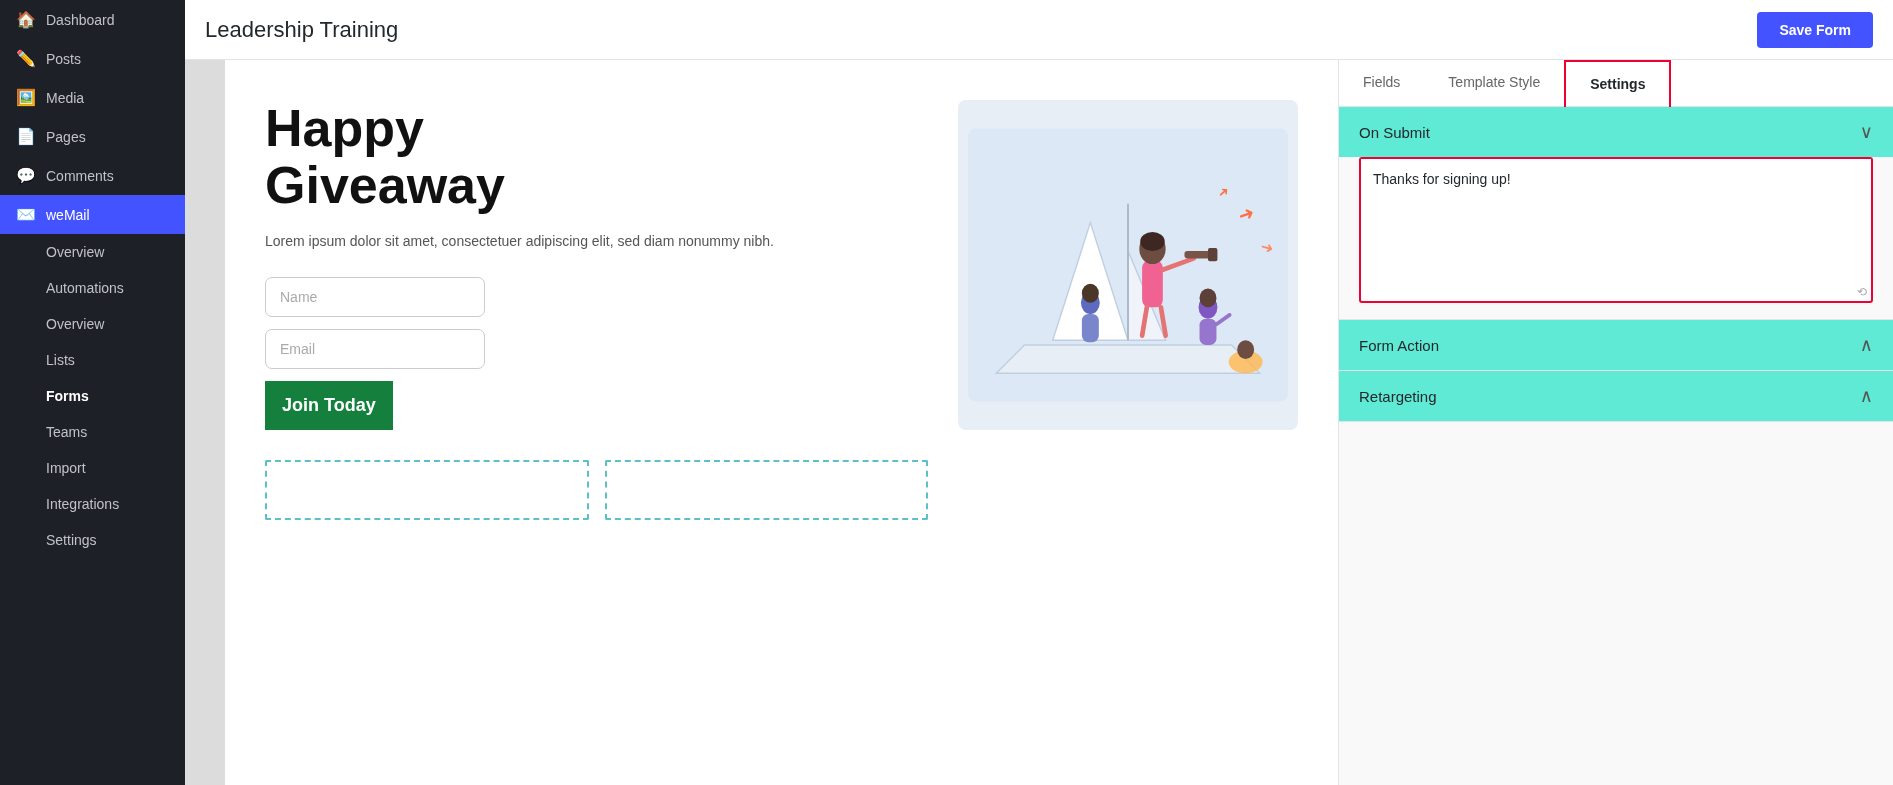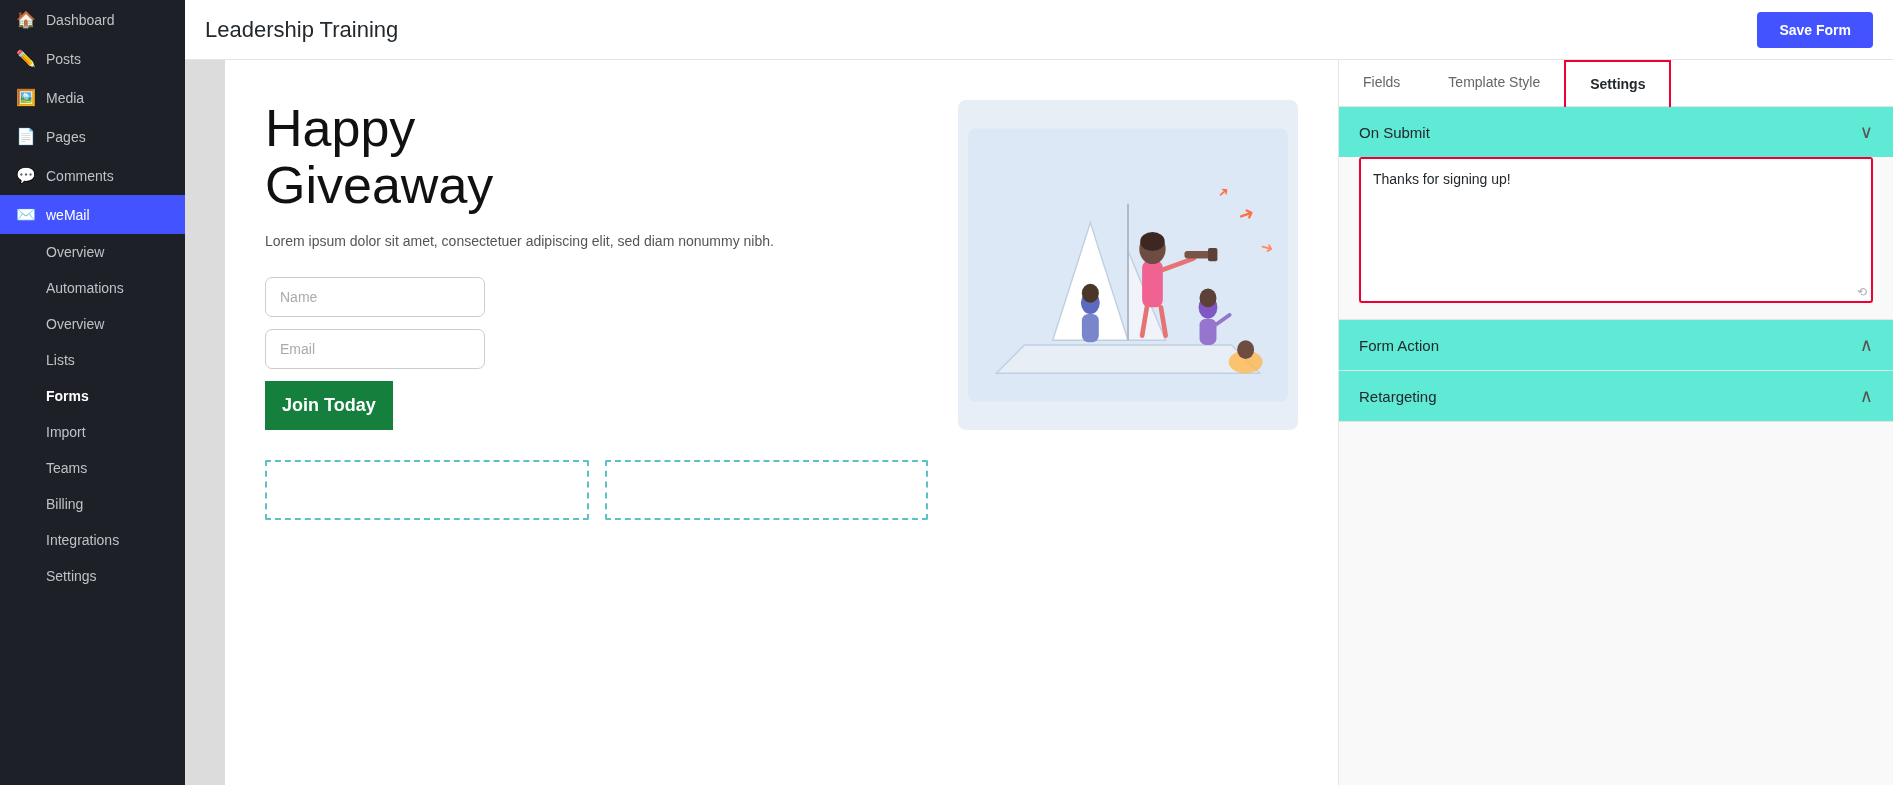--- a/index.html
+++ b/index.html
@@ -87,21 +87,21 @@
     .form-preview-inner {
       display: flex;
       gap: 30px;
     }
     .form-left {
       flex: 1;
       min-width: 0;
     }
     .form-heading {
       font-size: 52px;
-      font-weight: 400;
+      font-weight: 700;
       color: #111;
       line-height: 1.1;
       margin-bottom: 16px;
     }
     .form-description {
       color: #555;
       font-size: 14px;
       line-height: 1.6;
       margin-bottom: 24px;
     }
@@ -304,29 +304,25 @@
   <div class="sidebar-item">
     <span class="icon"></span>
     <span>Lists</span>
   </div>
   <div class="sidebar-item" style="font-weight:700; color:#fff;">
     <span class="icon"></span>
     <span>Forms</span>
   </div>
   <div class="sidebar-item">
     <span class="icon"></span>
+    <span>Teams</span>
+  </div>
+  <div class="sidebar-item">
+    <span class="icon"></span>
     <span>Import</span>
-  </div>
-  <div class="sidebar-item">
-    <span class="icon"></span>
-    <span>Teams</span>
-  </div>
-  <div class="sidebar-item">
-    <span class="icon"></span>
-    <span>Billing</span>
   </div>
   <div class="sidebar-item">
     <span class="icon"></span>
     <span>Integrations</span>
   </div>
   <div class="sidebar-item">
     <span class="icon"></span>
     <span>Settings</span>
   </div>
 </nav>

